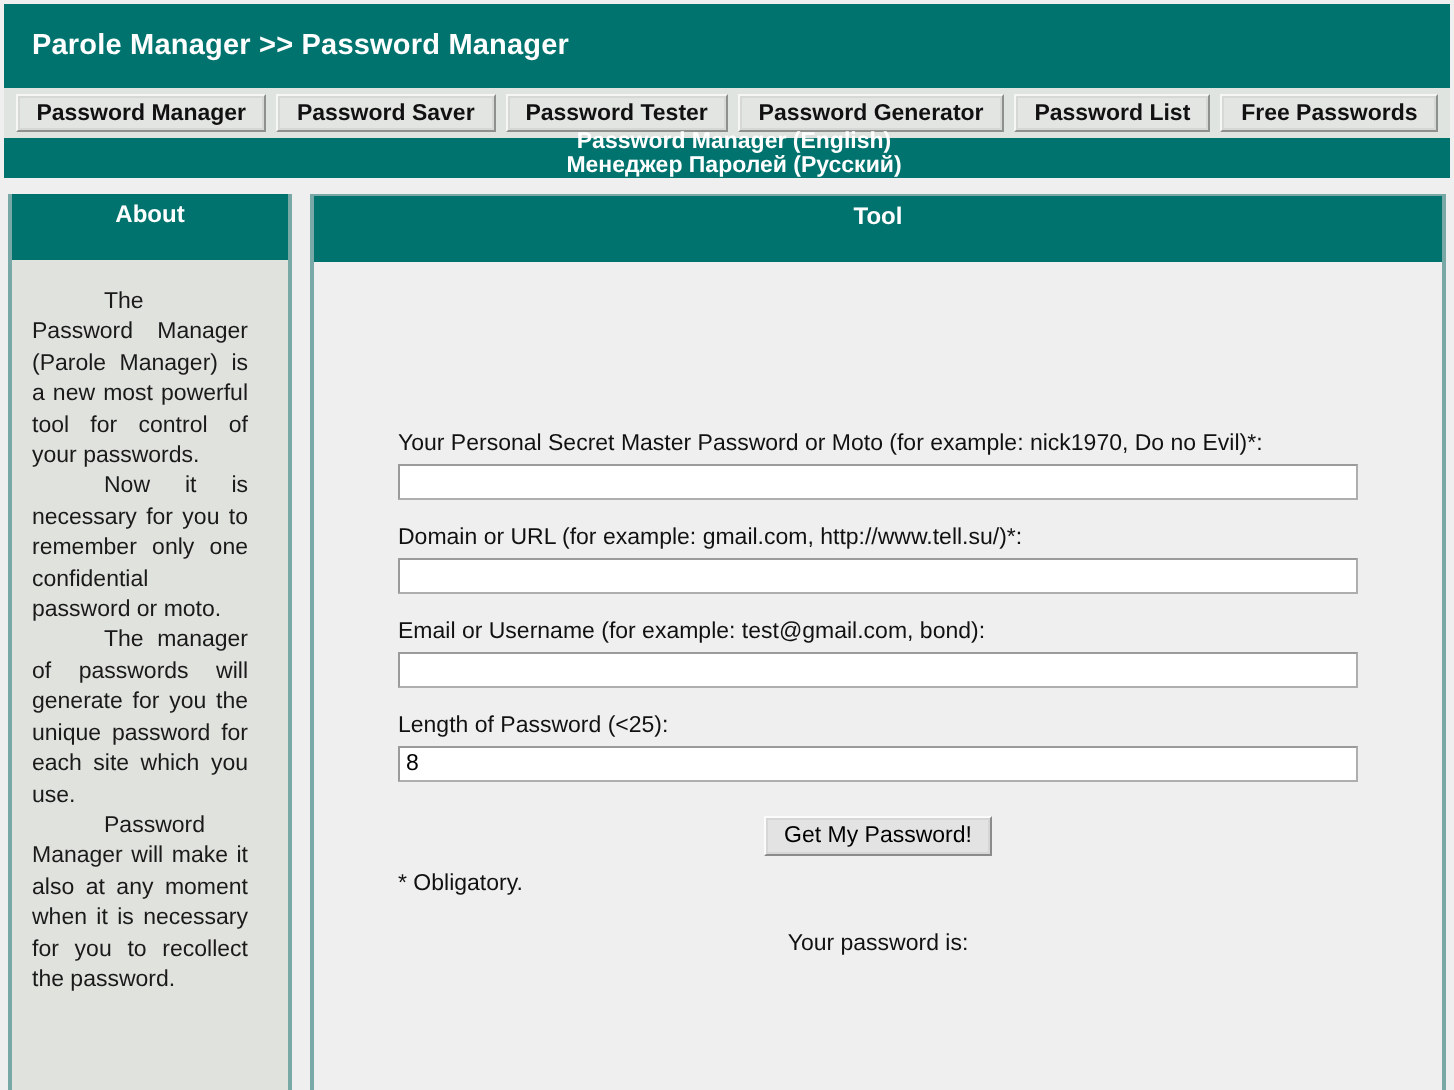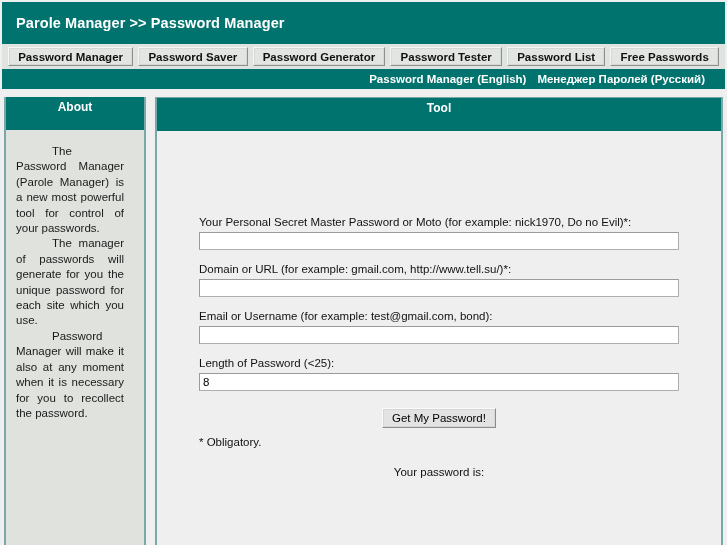--- a/index.html
+++ b/index.html
@@ -75,24 +75,25 @@
   }
 
   
   .langbar {
     background: #00736e;
     height: 22px;
     box-sizing: border-box;
     display: flex;
     align-items: center;
     justify-content: flex-end;
-    padding-right: 20px;
+    padding-right: 4px;
     border-left: 2px solid #efefef;
     border-right: 2px solid #efefef;
     border-bottom: 2px solid #efefef;
+    flex-direction: column;
   }
   .lang-link {
     color: #ffffff;
     font-size: 11.5px;
     font-weight: bold;
     text-decoration: none;
     white-space: nowrap;
     margin-left: 11px;
     cursor: pointer;
   }
@@ -224,37 +225,38 @@
 
 <div class="page-wrap">
 
   <div class="titlebar">
     <span class="titlebar-text">Parole Manager &gt;&gt; Password Manager</span>
   </div>
 
   <div class="navbar">
     <div class="nav-btn">Password Manager</div>
     <div class="nav-btn">Password Saver</div>
+    <div class="nav-btn">Password Tester</div>
     <div class="nav-btn">Password Generator</div>
-    <div class="nav-btn">Password Tester</div>
     <div class="nav-btn">Password List</div>
     <div class="nav-btn">Free Passwords</div>
   </div>
 
   <div class="langbar">
     <a class="lang-link">Password Manager (English)</a>
     <a class="lang-link">Менеджер Паролей (Русский)</a>
   </div>
 
   <div class="columns">
 
     <div class="sidebar">
       <div class="panel-head">About</div>
       <div class="sidebar-body">
         <p class="about-para">The Password Manager (Parole Manager) is a new most powerful tool for control of your passwords.</p>
+        <p class="about-para">Now it is necessary for you to remember only one confidential password or moto.</p>
         <p class="about-para">The manager of passwords will generate for you the unique password for each site which you use.</p>
         <p class="about-para">Password Manager will make it also at any moment when it is necessary for you to recollect the password.</p>
       </div>
     </div>
 
     <div class="main">
       <div class="panel-head">Tool</div>
       <div class="main-body">
         <div class="form-area">
 

